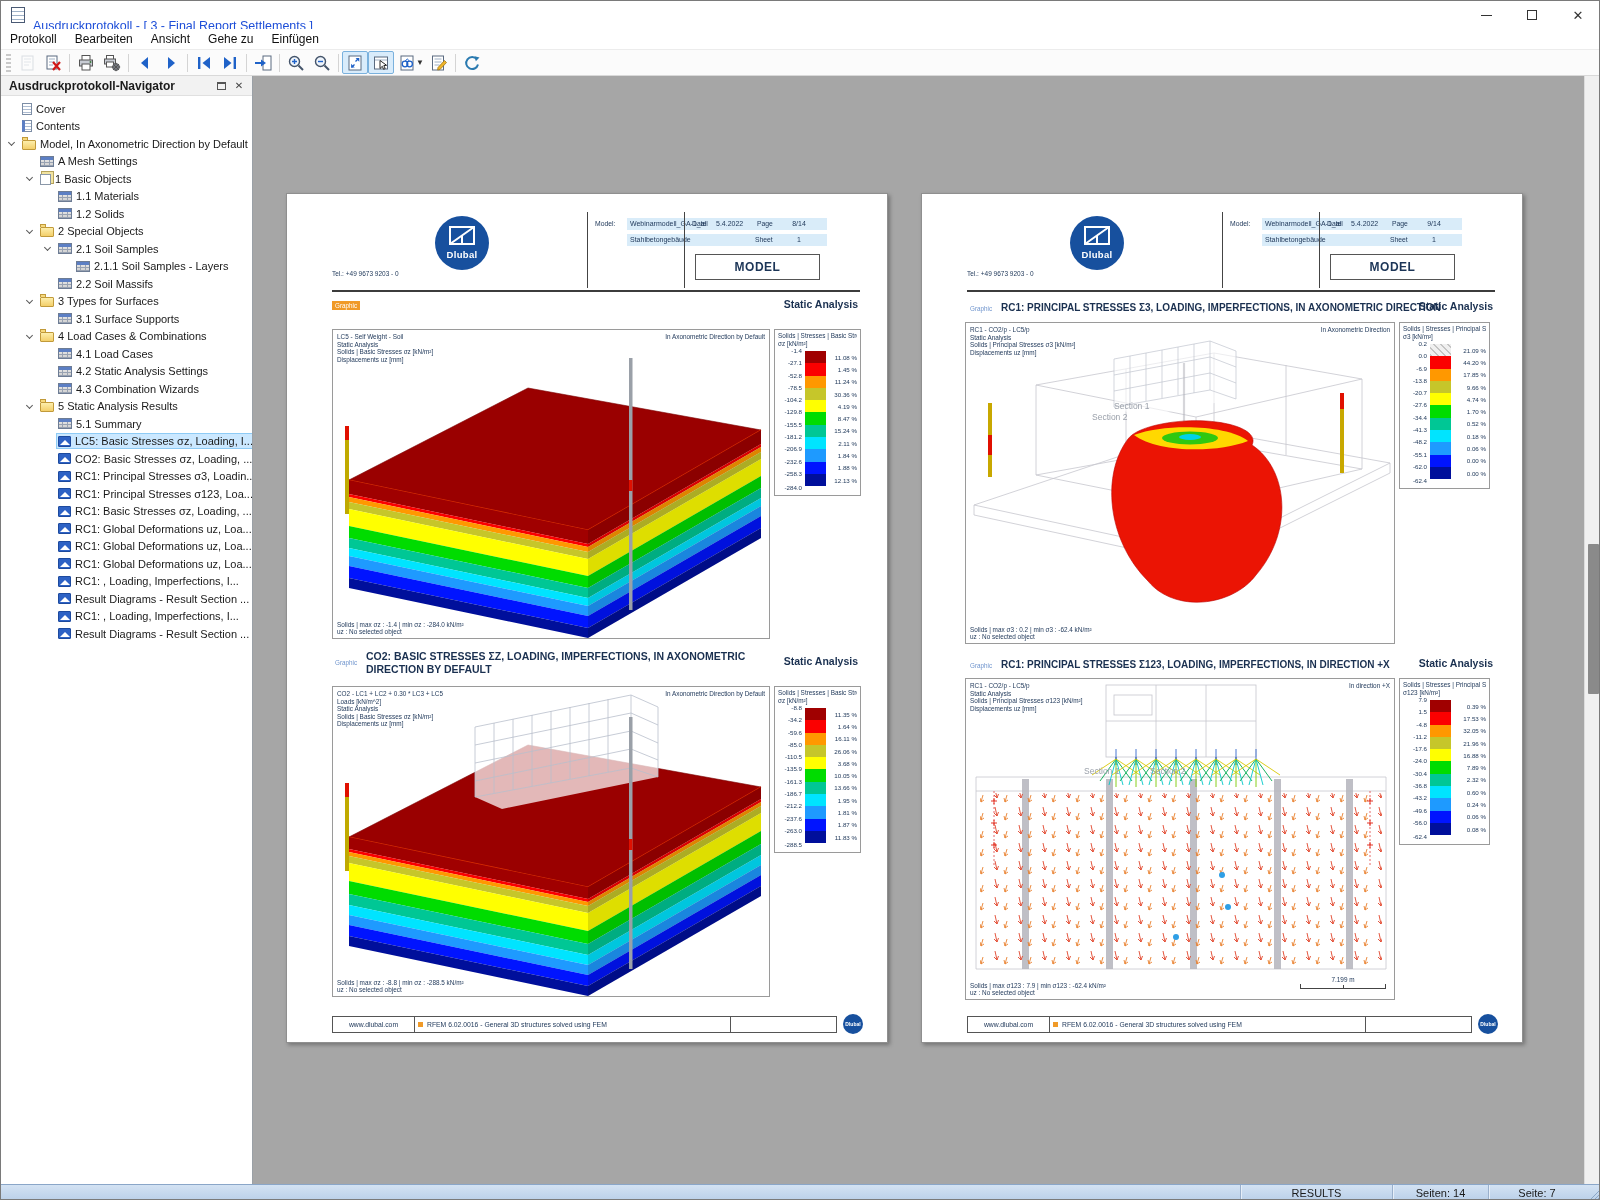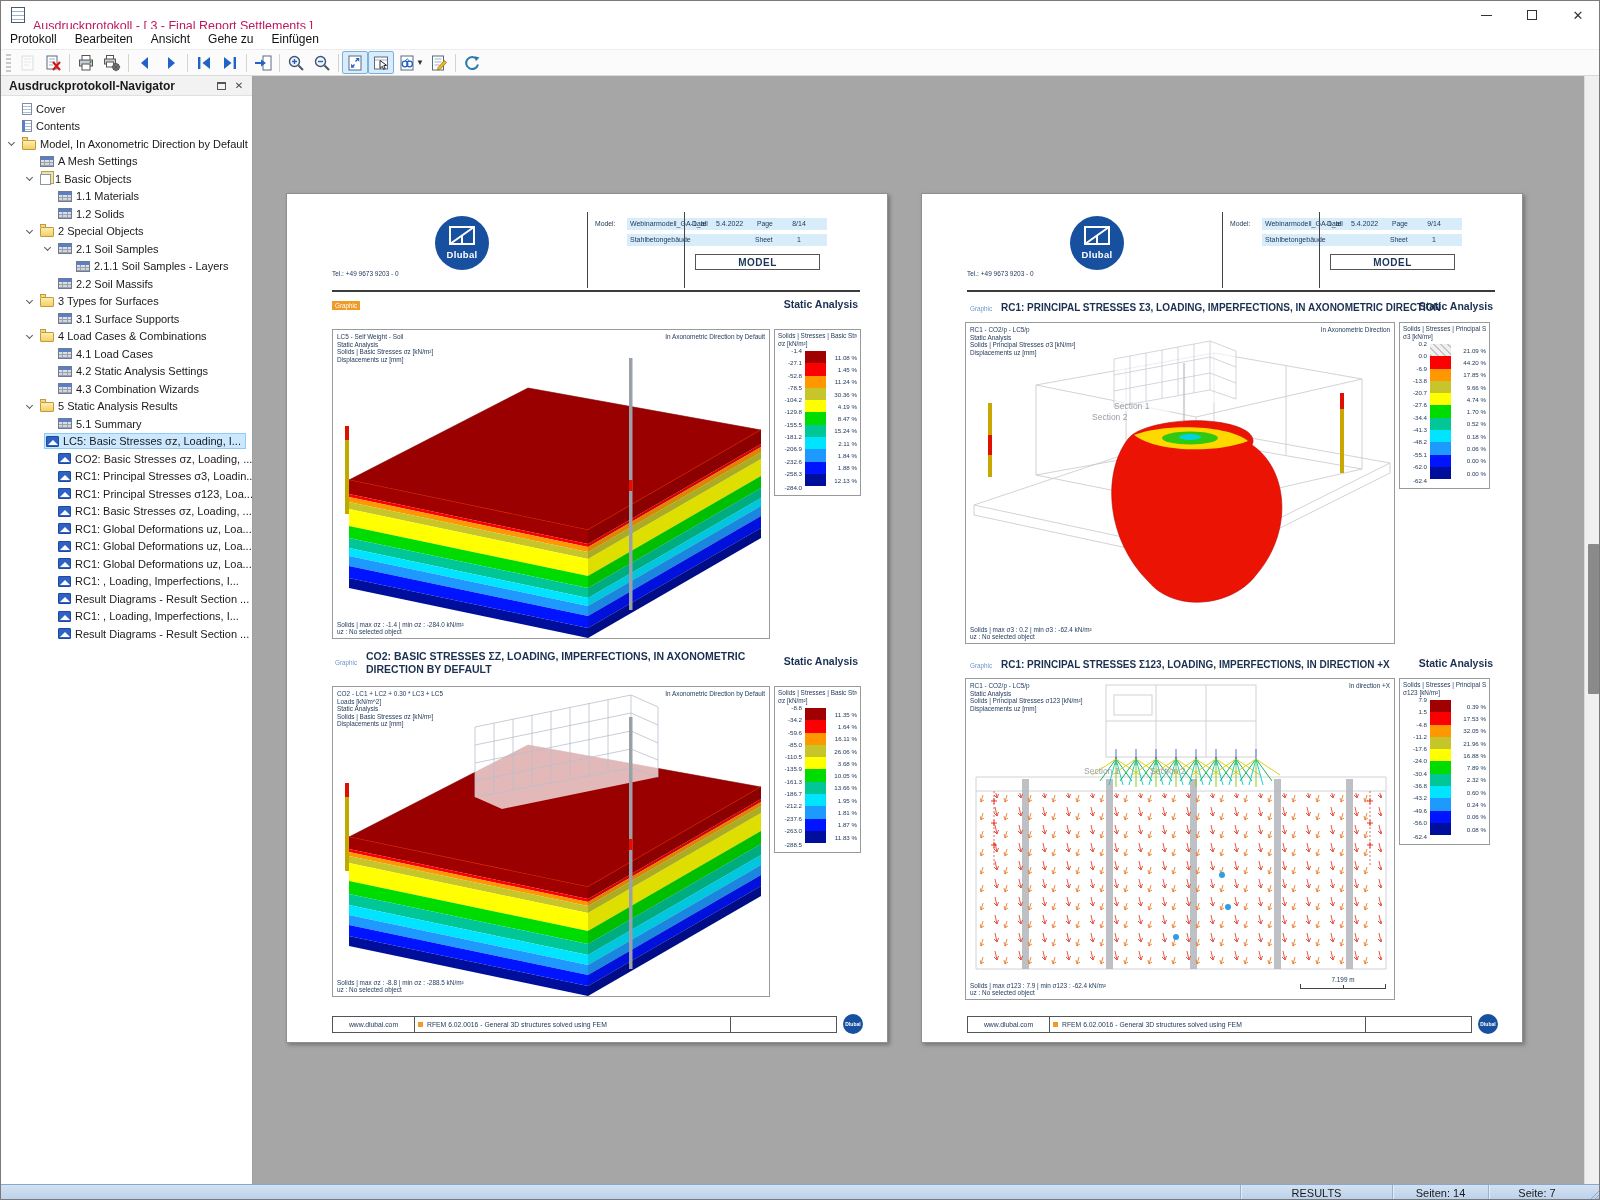--- a/index.html
+++ b/index.html
@@ -2,21 +2,21 @@
 <html><head>
 <meta charset="utf-8">
 <style>
   html,body{margin:0;padding:0;background:#6b6b6b;font-family:"Liberation Sans",sans-serif;}
   #app{position:relative;width:1600px;height:1200px;background:#fff;overflow:hidden;border:1px solid #7a7a7a;box-sizing:border-box;}
   *,*::before,*::after{box-sizing:border-box;}
 
   
   .titlebar{position:absolute;left:0;top:0;width:1600px;height:28px;background:#fff;display:flex;align-items:center;}
   .titlebar .appicon{width:14px;height:16px;margin:0 8px 0 10px;border:1px solid #4a5a74;background:repeating-linear-gradient(180deg,#fff 0 3px,#9fb2c8 3px 4px) #fff;}
-  .titlebar .ttext{font-size:12.5px;color:#be185d;margin-top:21px;}
+  .titlebar .ttext{font-size:12.5px;color:#1d4ed8;margin-top:21px;}
   .winbtns{position:absolute;right:0;top:0;height:28px;display:flex;}
   .winbtn{width:46px;height:28px;display:flex;align-items:center;justify-content:center;color:#333;font-size:12px;}
   .winbtn .mingl{width:11px;height:1px;background:#333;}
   .winbtn .maxgl{width:10px;height:10px;border:1px solid #333;}
   .winbtn .clsgl{font-size:13px;line-height:1;}
 
   
   .menubar{position:absolute;left:0;top:28px;width:1600px;height:21px;background:#fff;display:flex;align-items:center;border-bottom:1px solid #ececec;}
   .menuitem{font-size:12px;color:#111;padding:2px 9px;}
 
@@ -71,21 +71,21 @@
   .vline{position:absolute;top:18px;width:1px;height:76px;background:#444;}
   .v1{left:300px;} .v2{left:397px;}
   .hlabel{position:absolute;font-size:6.8px;}
   .hfield{position:absolute;background:#d9ecf9;font-size:7px;padding:1.5px 3px;height:12px;overflow:hidden;white-space:nowrap;}
   .mlabel{left:308px;top:26px;}
   .f-name{left:340px;top:24px;width:200px;}
   .f-desc{left:340px;top:40px;width:200px;}
   .l-date{left:405px;top:26px;} .f-date{left:426px;top:24px;width:40px;}
   .l-page{left:470px;top:26px;} .f-page{left:491px;top:24px;width:42px;text-align:center;}
   .l-sheet{left:468px;top:42px;} .f-sheet{left:491px;top:40px;width:42px;text-align:center;}
-  .typebox{position:absolute;left:408px;top:60px;width:125px;height:16px;border:1px solid #555;display:flex;align-items:center;justify-content:center;font-weight:bold;font-size:10px;letter-spacing:.5px;}
+  .typebox{position:absolute;left:408px;top:60px;width:125px;height:26px;border:1px solid #555;display:flex;align-items:center;justify-content:center;font-weight:bold;font-size:12px;letter-spacing:.5px;}
   .hrule{position:absolute;left:45px;top:96px;width:528px;height:2px;background:#3c3c3c;}
 
   .badge{position:absolute;left:45px;font-size:6.3px;padding:1px 3px;color:#6f94cd;}
   .badge.hl{background:#f09a28;color:#fff;}
   .gtitle{position:absolute;left:79px;width:382px;font-weight:bold;font-size:10.5px;line-height:12.5px;text-transform:uppercase;color:#1a3050;}
   .gtitle.wide{width:440px;font-size:10px;}
   .ganalysis{position:absolute;right:29px;font-weight:bold;font-size:10.5px;color:#1a3050;}
   .gframe{position:absolute;border:1px solid #9a9a9a;background:#fff;overflow:hidden;}
   .gframe svg{position:absolute;left:0;top:0;}
   .ginfo{position:absolute;left:4px;top:3px;font-size:6.4px;line-height:7.6px;white-space:pre-line;}
@@ -409,21 +409,21 @@
             <span>5 Static Analysis Results</span>
           </span>
         </div>
         <div class="titem" style="padding-left: 40px; text-align: center;">
           <span class="chev hid"></span>
           <span class="hlwrap">
             <span class="tico table"></span>
             <span>5.1 Summary</span>
           </span>
         </div>
-        <div class="titem sel" style="padding-left: 28px;">
+        <div class="titem sel" style="padding-left: 40px;">
           <span class="chev hid"></span>
           <span class="hlwrap">
             <span class="tico img"></span>
             <span>LC5: Basic Stresses σz, Loading, I...</span>
           </span>
         </div>
         <div class="titem" style="padding-left: 40px;">
           <span class="chev hid"></span>
           <span class="hlwrap">
             <span class="tico img"></span>

